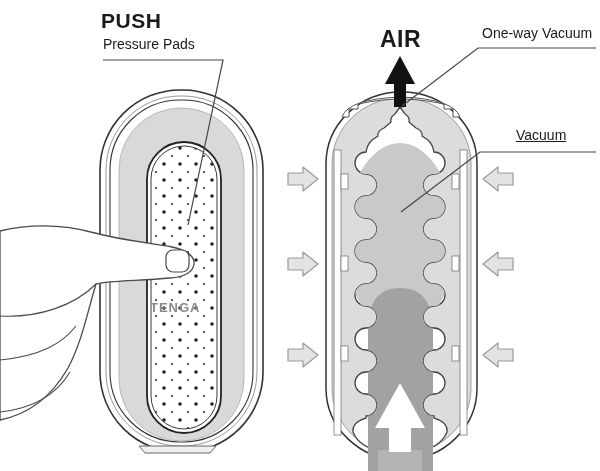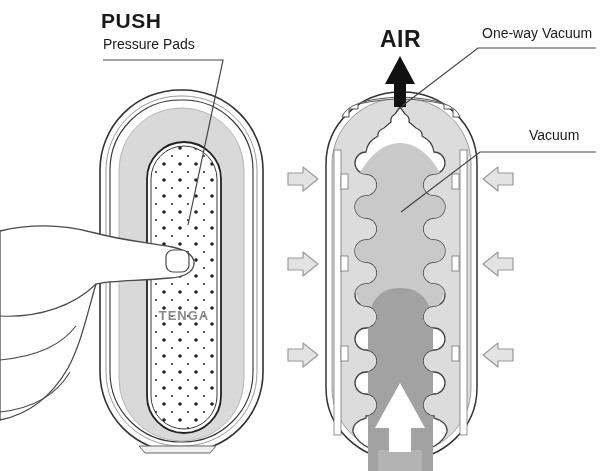--- a/index.html
+++ b/index.html
@@ -6,24 +6,24 @@
   #stage{
     position:relative;width:600px;height:471px;background:#ffffff;overflow:hidden;
     font-family:"Liberation Sans", sans-serif;
   }
   #stage svg{position:absolute;left:0;top:0;}
   .label{position:absolute;color:#1a1a1a;white-space:nowrap;line-height:1.1;}
   .lbl-push{left:101px;top:9px;font-size:21px;font-weight:bold;letter-spacing:0.5px;}
   .lbl-pads{left:103px;top:37px;font-size:14px;}
   .lbl-air{left:380px;top:27px;font-size:23px;font-weight:bold;letter-spacing:0.5px;}
   .lbl-valve{left:482px;top:26px;font-size:14px;}
-  .lbl-vacuum{left:529px;top:128px;font-size:14px;}
+  .lbl-vacuum{left:516px;top:128px;font-size:14px;text-decoration:underline;}
   .lbl-tenga{
-    left:150px;top:301px;width:68px;text-align:center;
-    font-size:13px;font-weight:bold;color:#8a8a8a;letter-spacing:1px;margin-top:8px;
+    left:150px;top:301px;width:68px;text-align:left;
+    font-size:13px;font-weight:bold;color:#8a8a8a;letter-spacing:1px;
   }
 </style>
 </head>
 <body>
 
 <div id="stage">
 
 <svg width="600" height="471" viewBox="0 0 600 471">
   <defs>
     <pattern id="dots" width="16" height="16" patternUnits="userSpaceOnUse">

